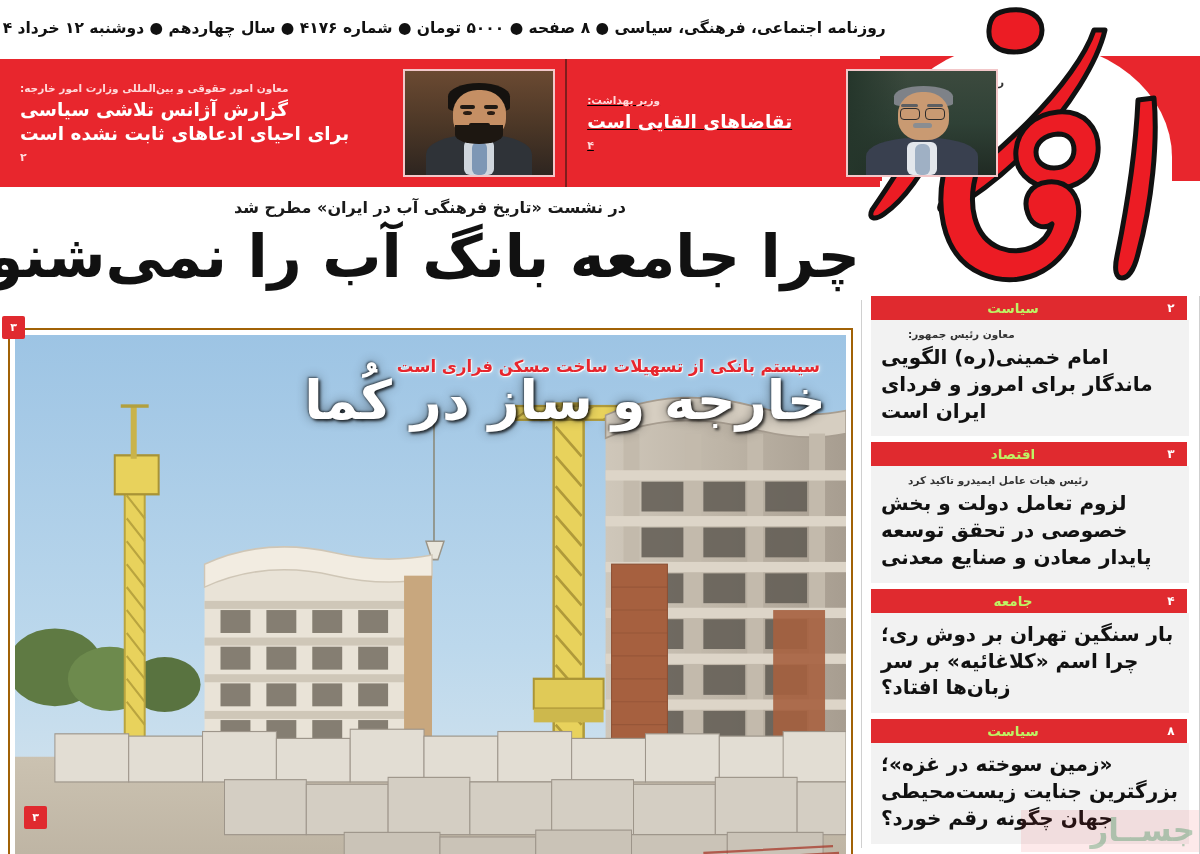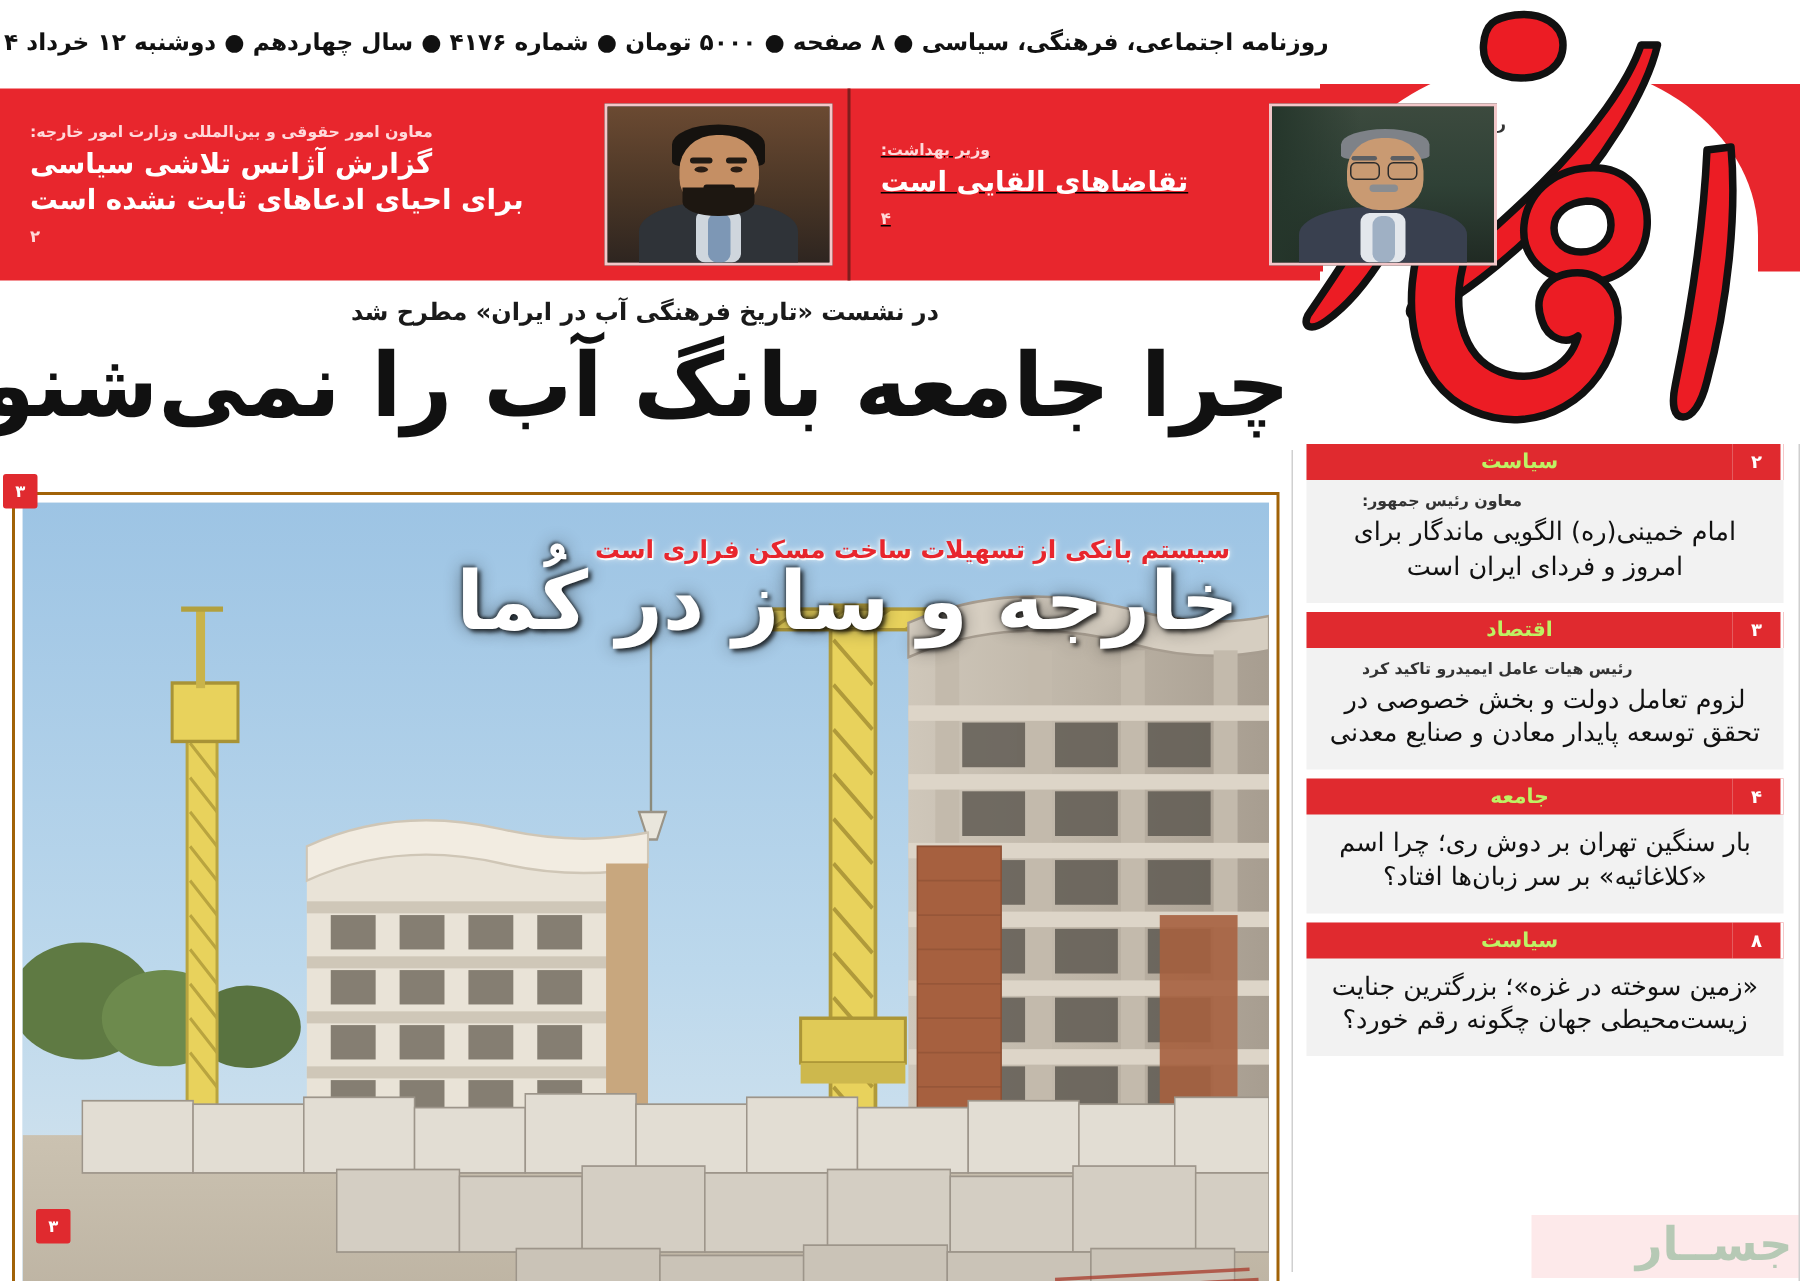--- a/index.html
+++ b/index.html
@@ -162,22 +162,22 @@
     display:flex;align-items:center;justify-content:center;
     border-right:2px solid #fff;
   }
   .news-body{padding:8px 10px 12px 10px;direction:rtl;text-align:right;}
   .news-kicker{
     font-size:10.5px;color:#333;font-weight:bold;margin-bottom:4px;
     text-align:left;
     margin-left:27px;
   }
   .news-title{
-    font-size:17px;font-weight:normal;color:#111;line-height:1.34;
-    text-align:center;
+    font-size:20px;font-weight:bold;color:#111;line-height:1.34;
+    text-align:left;
   }
   .gap{height:6px;}
 
   .watermark{
     position:absolute;right:4px;bottom:6px;
     font-size:31px;font-weight:bold;color:#15803d;opacity:.30;
     letter-spacing:4px;direction:rtl;
     background:rgba(255,255,255,.0);
   }
   .wm-box{

